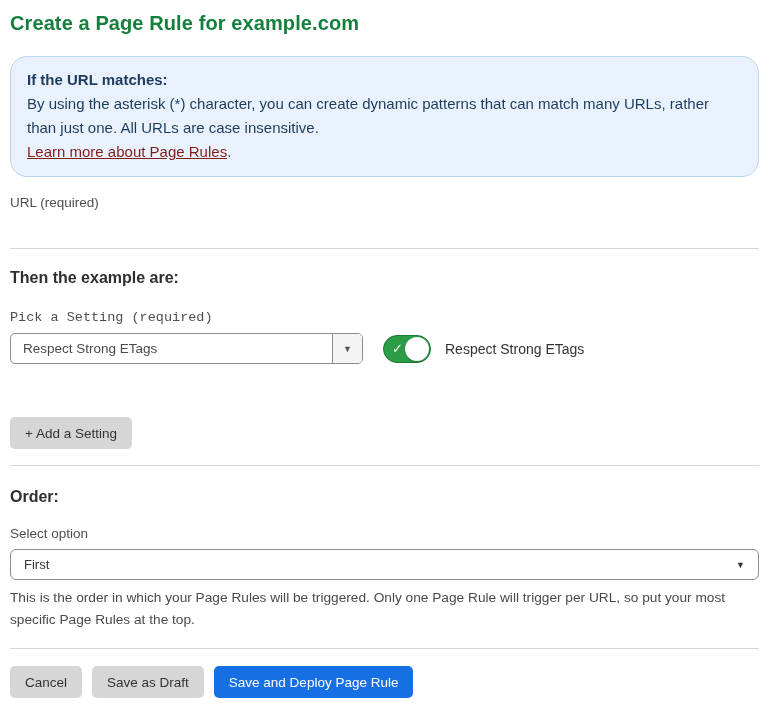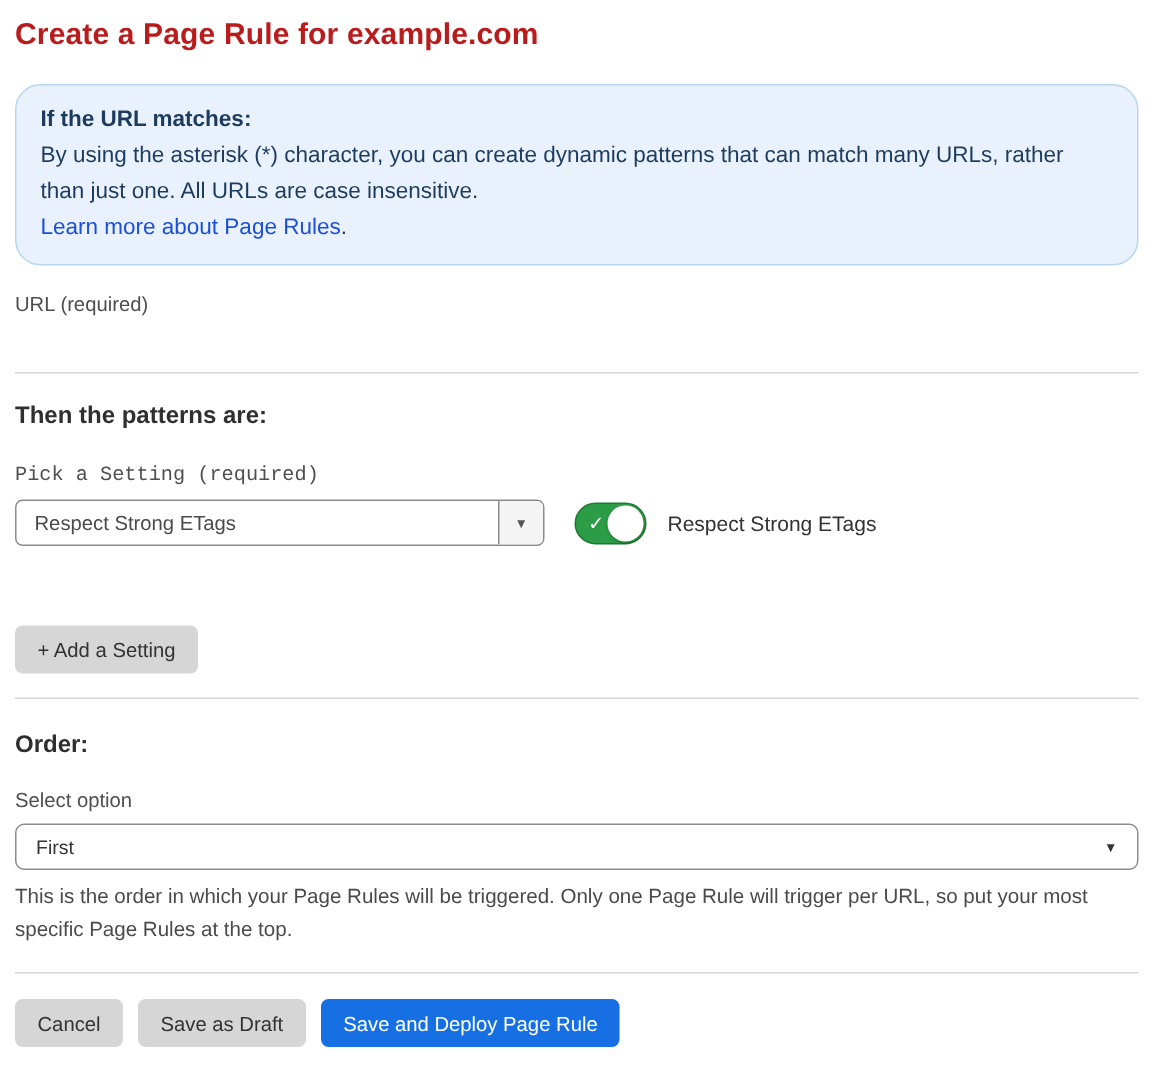--- a/index.html
+++ b/index.html
@@ -5,36 +5,36 @@
   * { margin: 0; padding: 0; box-sizing: border-box; }
   html, body { background: #ffffff; }
   body {
     width: 769px; height: 718px; overflow: hidden;
     font-family: "Liberation Sans", "DejaVu Sans", sans-serif;
     color: #333;
   }
   .page { padding: 12px 10px 0 10px; }
 
   .page-title {
-    font-size: 20px; font-weight: bold; color: #b91c1c;
+    font-size: 20px; font-weight: bold; color: #15803d;
     letter-spacing: 0.1px; margin-bottom: 21px;
   }
 
   .info-box {
     background: #e9f2fc;
     border: 1px solid #b9d6ef;
     border-radius: 17px;
     padding: 11px 16px 12px 16px;
     color: #1d3b5e;
     font-size: 15px;
     line-height: 24px;
   }
   .info-box .info-heading { font-weight: bold; }
   .info-box a.info-link {
-    color: #1d4ed8; cursor: pointer;
+    color: #7f1d1d; text-decoration: underline; cursor: pointer;
   }
   .info-box .link-suffix { color: #1d3b5e; }
 
   .field-label {
     font-size: 13.5px; color: #4f4f4f; margin-bottom: 8px; margin-top: 12px;
   }
 
   .url-section { margin-top: 18px; }
   .url-input {
     width: 100%; height: 31px;
@@ -164,21 +164,21 @@
       <a class="info-link">Learn more about Page Rules</a><span class="link-suffix">.</span>
     </div>
   </div>
 
   <div class="url-section">
     <div class="field-label">URL (required)</div>
   </div>
 
   <hr class="divider divider-1">
 
-  <h2 class="section-heading settings-heading">Then the patterns are:</h2>
+  <h2 class="section-heading settings-heading">Then the example are:</h2>
 
   <div class="field-label setting-label">Pick a Setting (required)</div>
 
   <div class="setting-row">
     <div class="select-box">
       <div class="select-value">Respect Strong ETags</div>
       <div class="select-arrow-box">
         <span class="arrow-glyph">▼</span>
       </div>
     </div>

